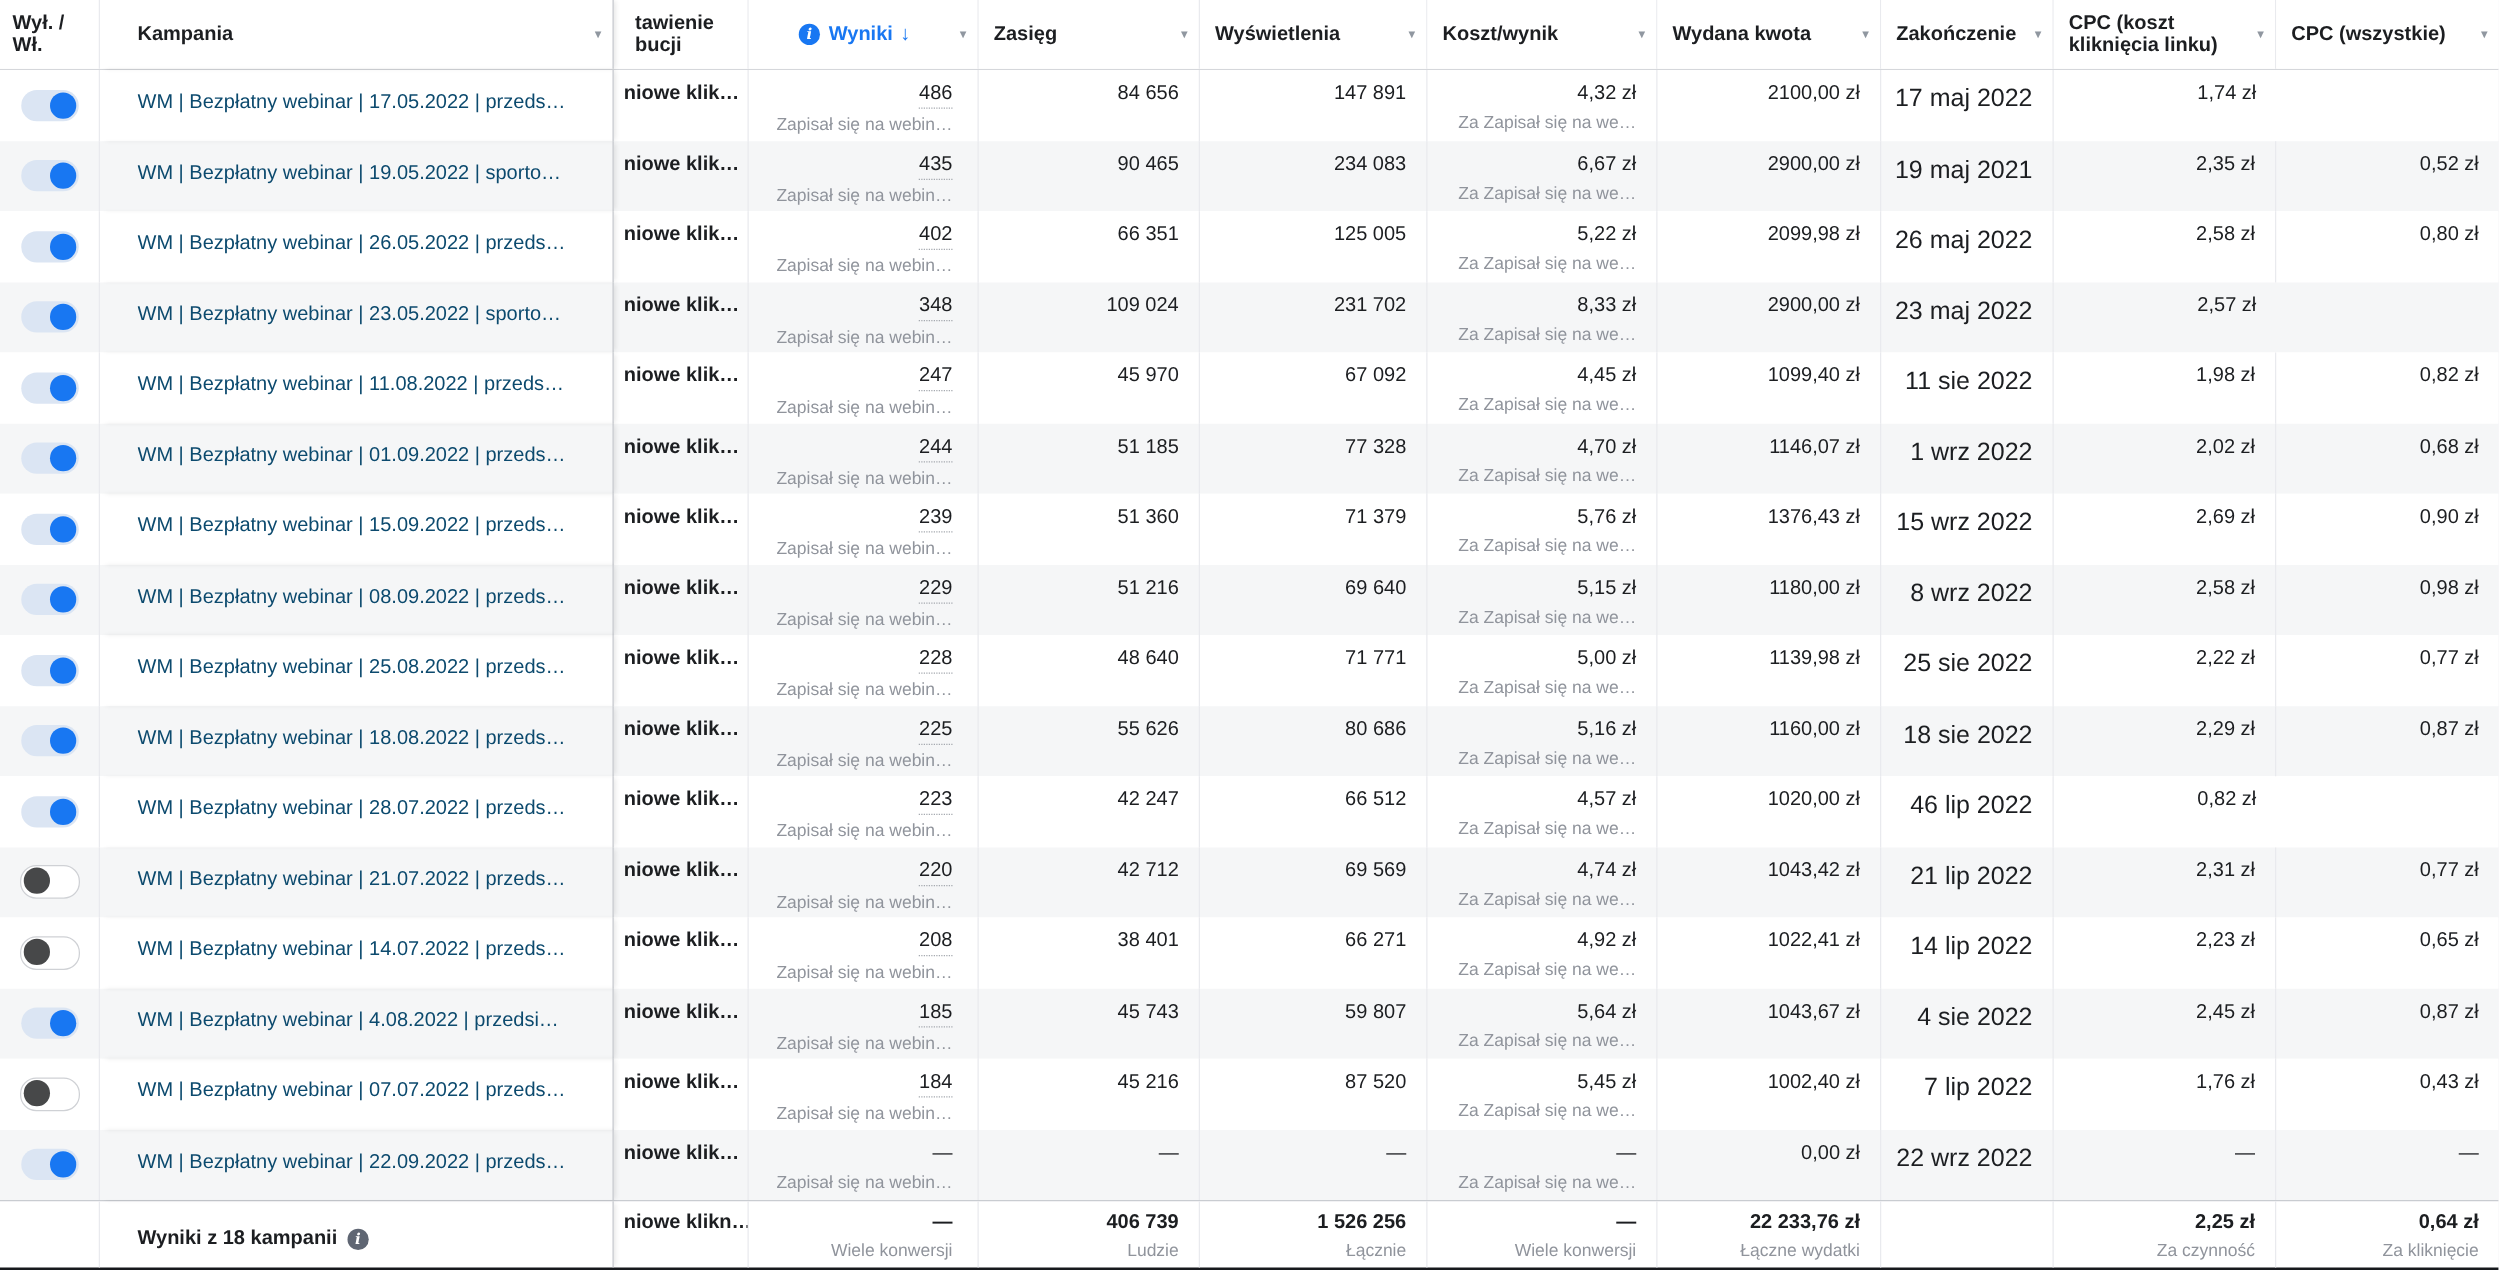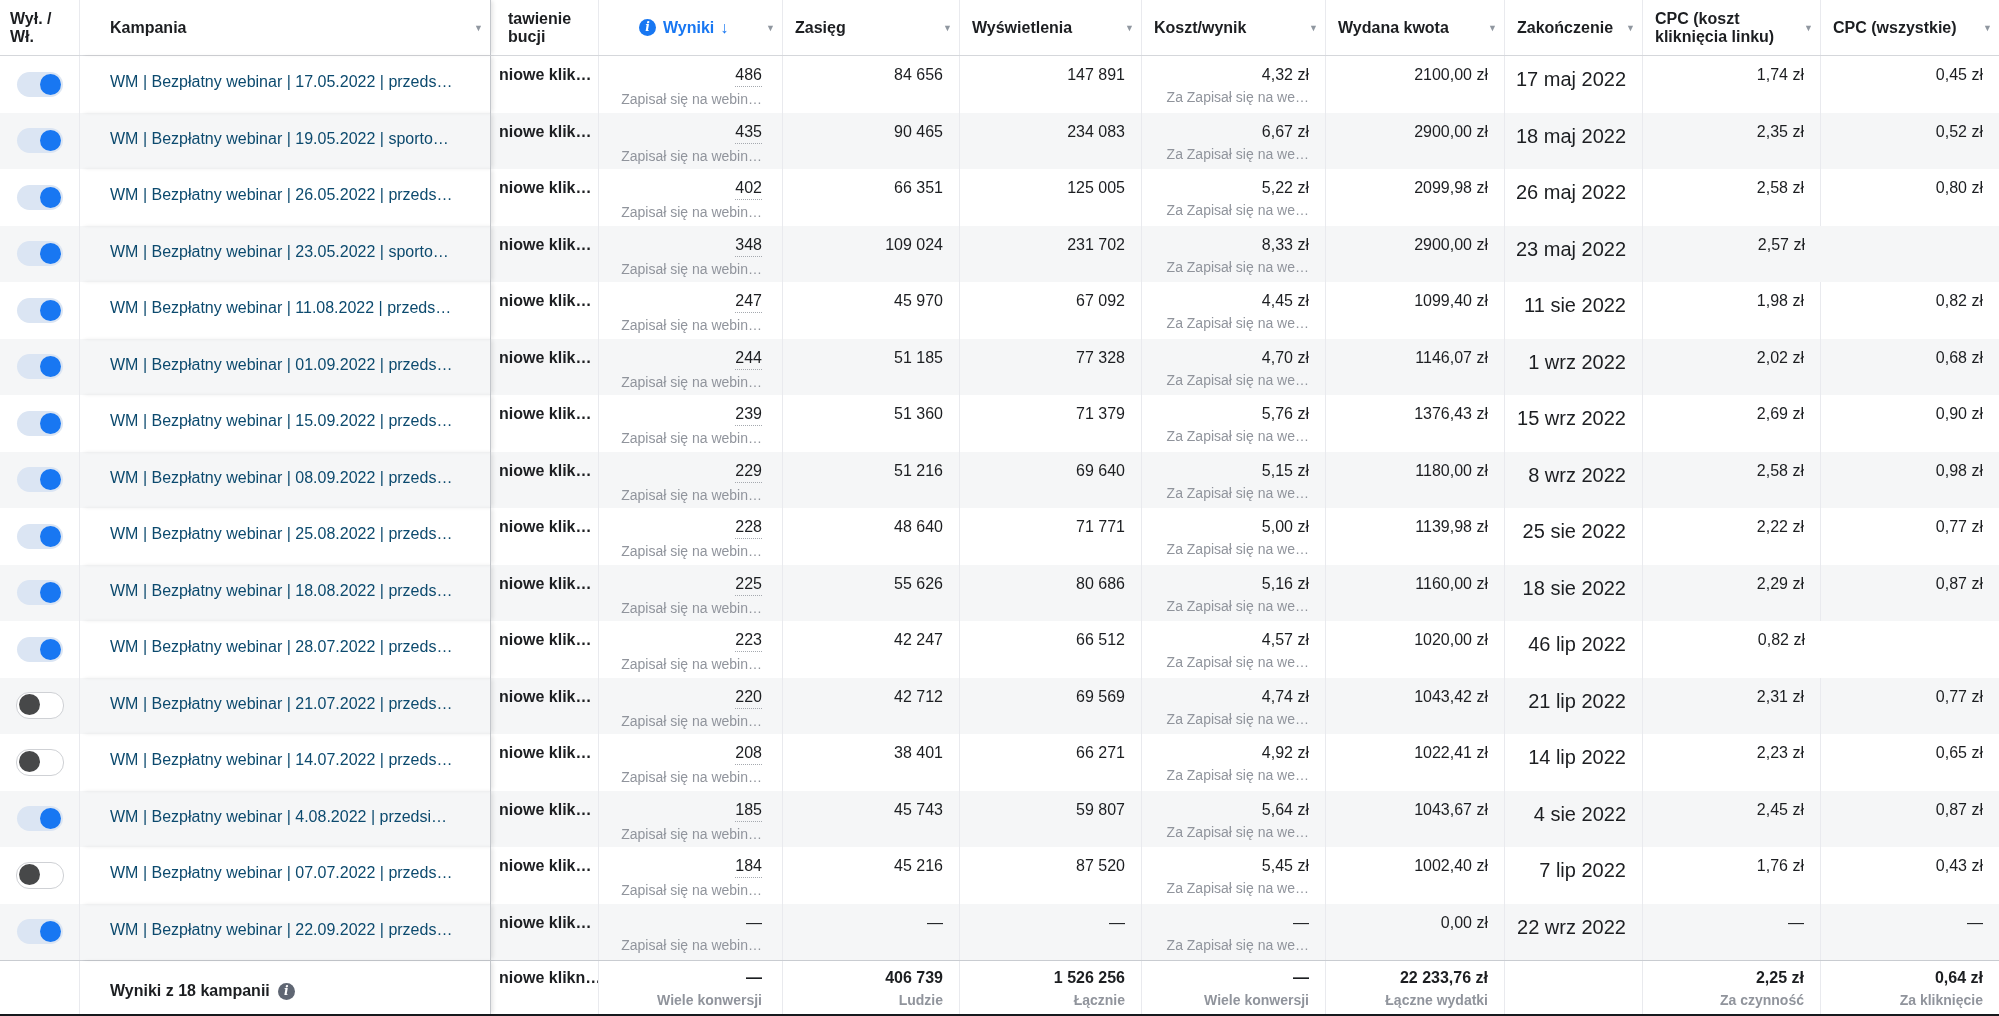--- a/index.html
+++ b/index.html
@@ -66,21 +66,21 @@
   
   .toggle { position:relative; width:46px; height:25px; border-radius:13px; cursor:pointer; flex:0 0 auto; }
   .toggle.on  { background:#dbe5f3; }
   .toggle.off { background:#fff; border:1px solid #cfd1d5; }
   .knob { position:absolute; width:21px; height:21px; border-radius:50%; top:2px; }
   .toggle.on  .knob { right:2px; background:#1877f2; }
   .toggle.off .knob { left:2px; top:1px; background:#474849; }
   
   .tfoot { height:53px; flex:0 0 auto; border-top:1px solid #c9ccd1; background:#fff; font-weight:700; }
   .tfoot .td { padding-top:7px; }
-  .tfoot .sub { font-weight:700; }
+  .tfoot .sub { font-weight:400; }
   .tfoot .c-campaign { flex-direction:row; align-items:center; justify-content:flex-start; padding-bottom:0; }
   .bottom-edge { height:4px; background:#17191d; margin-top:auto; }
 </style>
 </head>
 <body>
 
 <div class="app">
   <div class="thead grid-row" id="thead">
       <div class="th col-toggle">
         <span class="lbl">Wył. /
@@ -158,23 +158,20 @@
         </div>
         <div class="td">
           <span class="val">2100,00 zł</span>
         </div>
         <div class="td">
           <span class="date">17 maj 2022</span>
         </div>
         <div class="td">
           <span class="val">1,74 zł</span>
         </div>
-        <div class="td">
-          <span class="val">0,45 zł</span>
-        </div>
       </div>
       <div class="tr grid-row alt">
         <div class="td c-toggle">
           <div class="toggle on">
             <div class="knob"></div>
           </div>
         </div>
         <div class="td c-campaign pinned">
           <a class="link">WM | Bezpłatny webinar | 19.05.2022 | sporto…</a>
         </div>
@@ -192,21 +189,21 @@
           <span class="val">234 083</span>
         </div>
         <div class="td">
           <span class="val">6,67 zł</span>
           <span class="sub">Za Zapisał się na we…</span>
         </div>
         <div class="td">
           <span class="val">2900,00 zł</span>
         </div>
         <div class="td">
-          <span class="date">18 maj 2022</span>
+          <span class="date">19 maj 2021</span>
         </div>
         <div class="td">
           <span class="val">2,35 zł</span>
         </div>
         <div class="td">
           <span class="val">0,52 zł</span>
         </div>
       </div>
       <div class="tr grid-row">
         <div class="td c-toggle">

